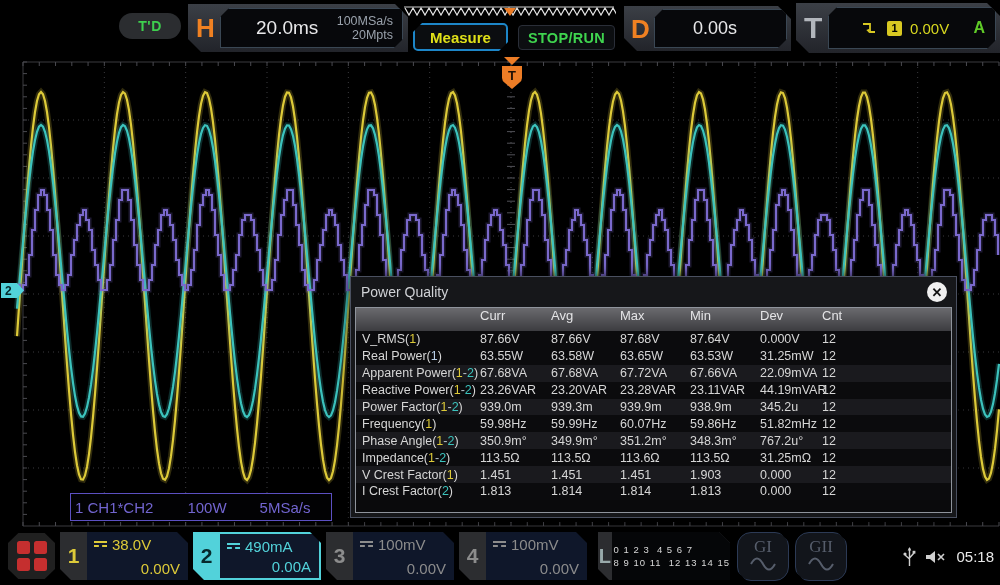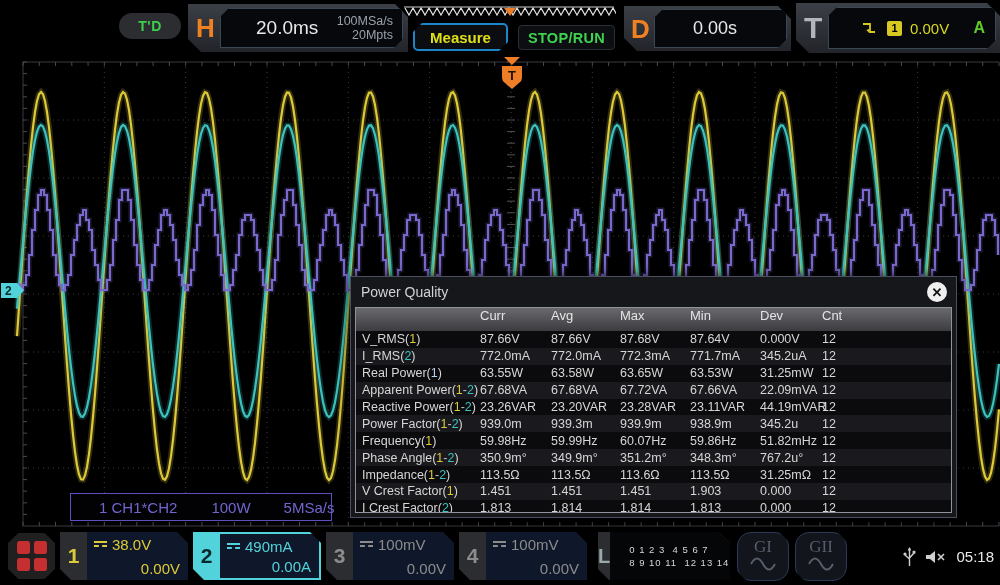--- a/index.html
+++ b/index.html
@@ -57,21 +57,21 @@
   .chbadge { position:absolute; top:4px; width:128px; height:48px; clip-path:polygon(0 0,calc(100% - 11px) 0,100% 11px,100% 100%,11px 100%,0 calc(100% - 11px)); display:flex; }
   .ch-num { width:27px; display:flex; align-items:center; justify-content:center; font-size:21px; font-weight:bold; background:#2c2d30; }
   .ch-vals { flex:1; background:#0f172a; padding:4px 8px 3px 7px; display:flex; flex-direction:column; justify-content:space-between; }
   .ch-row1 { display:flex; align-items:center; font-size:15px; gap:5px; }
   .ch-row2 { text-align:right; font-size:15px; }
   .cpl { display:inline-block; width:13px; }
   .cpl b, .cpl i { display:block; height:2px; margin-bottom:2px; }
   .cpl i { background:none !important; border-bottom:2px dashed currentColor; height:0; }
   .lbadge { position:absolute; left:598px; top:4px; width:132px; height:48px; background:#2c2d30; clip-path:polygon(0 0,calc(100% - 11px) 0,100% 11px,100% 100%,11px 100%,0 calc(100% - 11px)); display:flex; }
   .l-letter { width:27px; display:flex; align-items:center; justify-content:center; color:#9aa; font-size:20px; font-weight:bold; }
-  .l-digits { flex:1; background:#050608; color:#d8d8d8; font-size:9.5px; letter-spacing:1px; display:flex; flex-direction:column; justify-content:center; padding-left:19px; line-height:13px; white-space:pre; }
+  .l-digits { flex:1; background:#050608; color:#d8d8d8; font-size:9.5px; letter-spacing:1px; display:flex; flex-direction:column; justify-content:center; padding-left:2px; line-height:13px; white-space:pre; }
   .gbtn { position:absolute; top:4px; width:52px; height:49px; background:#12151b; border:1px solid #2c3a55; border-radius:14px; clip-path:polygon(0 0,calc(100% - 10px) 0,100% 10px,100% 100%,10px 100%,0 calc(100% - 10px)); color:#565d6b; font-family:"Liberation Serif", serif; font-size:17px; text-align:center; line-height:20px; padding-top:4px; }
   .gbtn svg { display:block; margin:0 auto; }
   #status-right { position:absolute; right:6px; top:0; height:57px; display:flex; align-items:center; gap:9px; color:#d8d8d8;text-align:center; }
   #clock { font-size:15px; color:#e8e8e8; }
 </style>
 </head>
 <body>
 
 <div id="scope">
 
@@ -311,21 +311,21 @@
 
   <svg id="trig-marker" width="28" height="36">
     <polygon points="6,2 22,2 14,10" fill="#ed7d26"></polygon>
     <path d="M4,11 h20 v12 q0,3 -3,5 l-7,6 l-7,-6 q-3,-2 -3,-5 z" fill="#ed7d26"></path>
     <text x="14" y="25" text-anchor="middle" font-size="13" font-weight="bold" fill="#201005">T</text>
   </svg>
 
   <div id="ch2-ground">2</div>
 
   <div id="math-label">
-    <span style="margin-left:28px">1 CH1*CH2</span>
+    <span style="margin-left:4px">1 CH1*CH2</span>
     <span style="margin-left:34px">100W</span>
     <span style="margin-left:33px">5MSa/s</span>
   </div>
 
   <div id="topbar">
     <div class="td-badge">T'D</div>
 
     <div class="tab" id="h-tab">
       <span class="tab-letter" style="left:8px">H</span>
       <div class="tab-panel" id="h-panel">
@@ -393,29 +393,20 @@
             </tr>
           </thead>
         <tbody id="pq-body">
             <tr class="odd">
               <td class="lbl">V_RMS(<span style="color: rgb(221, 202, 57);">1</span>)</td>
               <td>87.66V</td>
               <td>87.66V</td>
               <td>87.68V</td>
               <td>87.64V</td>
               <td>0.000V</td>
-              <td>12</td>
-            </tr>
-            <tr class="even">
-              <td class="lbl">I_RMS(<span style="color: rgb(60, 195, 189);">2</span>)</td>
-              <td>772.0mA</td>
-              <td>772.0mA</td>
-              <td>772.3mA</td>
-              <td>771.7mA</td>
-              <td>345.2uA</td>
               <td>12</td>
             </tr>
             <tr class="odd">
               <td class="lbl">Real Power(<span style="color: rgb(185, 207, 232);">1</span>)</td>
               <td>63.55W</td>
               <td>63.58W</td>
               <td>63.65W</td>
               <td>63.53W</td>
               <td>31.25mW</td>
               <td>12</td>

